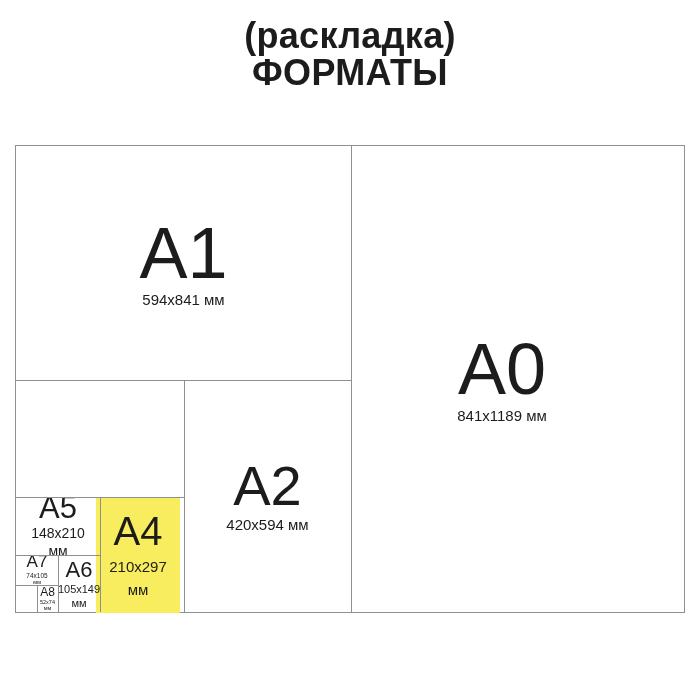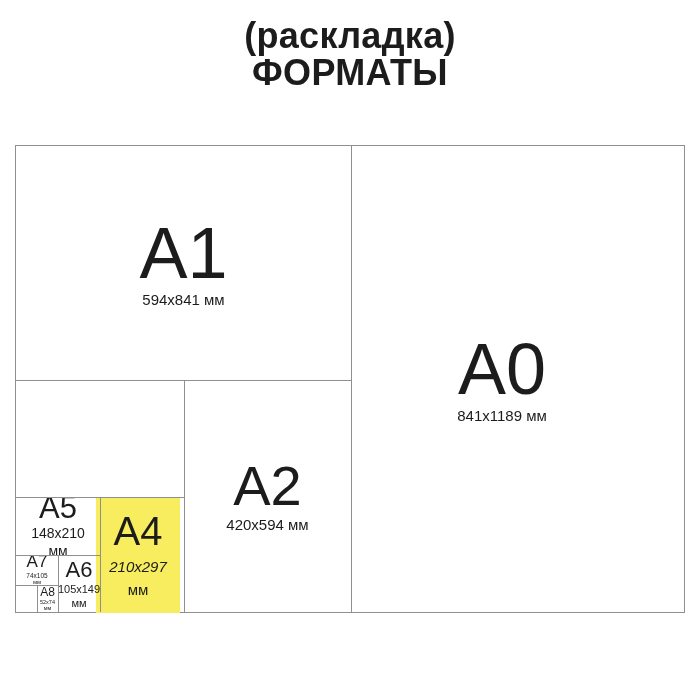--- a/index.html
+++ b/index.html
@@ -60,21 +60,21 @@
   .r-empty { left: 0; top: 439px; width: 21px; height: 28px; }
 
   .r-a1 .name, .r-a0 .name { font-size: 72px; }
   .r-a1 .dims, .r-a0 .dims { font-size: 15px; margin-top: 3px; }
   .r-a3 .name, .r-a2 .name { font-size: 56px; }
   .r-a3 .dims, .r-a2 .dims { font-size: 15px; margin-top: 3px; }
   .r-a5 .name { font-size: 31px; }
   .r-a5 .dims { font-size: 14px; margin-top: 3px; }
   .r-a5 .unit { font-size: 14px; margin-top: 2px; }
   .r-a4 .name { font-size: 40px; }
-  .r-a4 .dims { font-size: 15px; margin-top: 8px; font-style: italic; }
+  .r-a4 .dims { font-size: 15px; margin-top: 8px; }
   .r-a4 .unit { font-size: 15px; margin-top: 6px; }
   .r-a6 .name { font-size: 22px; }
   .r-a6 .dims { font-size: 11px; margin-top: 2px; }
   .r-a6 .unit { font-size: 11px; margin-top: 2px; }
   .r-a7 .name { font-size: 17px; }
   .r-a7 .dims { font-size: 6.5px; margin-top: 1px; }
   .r-a7 .unit { font-size: 6px; }
   .r-a8 .name { font-size: 12px; }
   .r-a8 .dims { font-size: 5.5px; margin-top: 1px; }
   .r-a8 .unit { font-size: 5.5px; }

